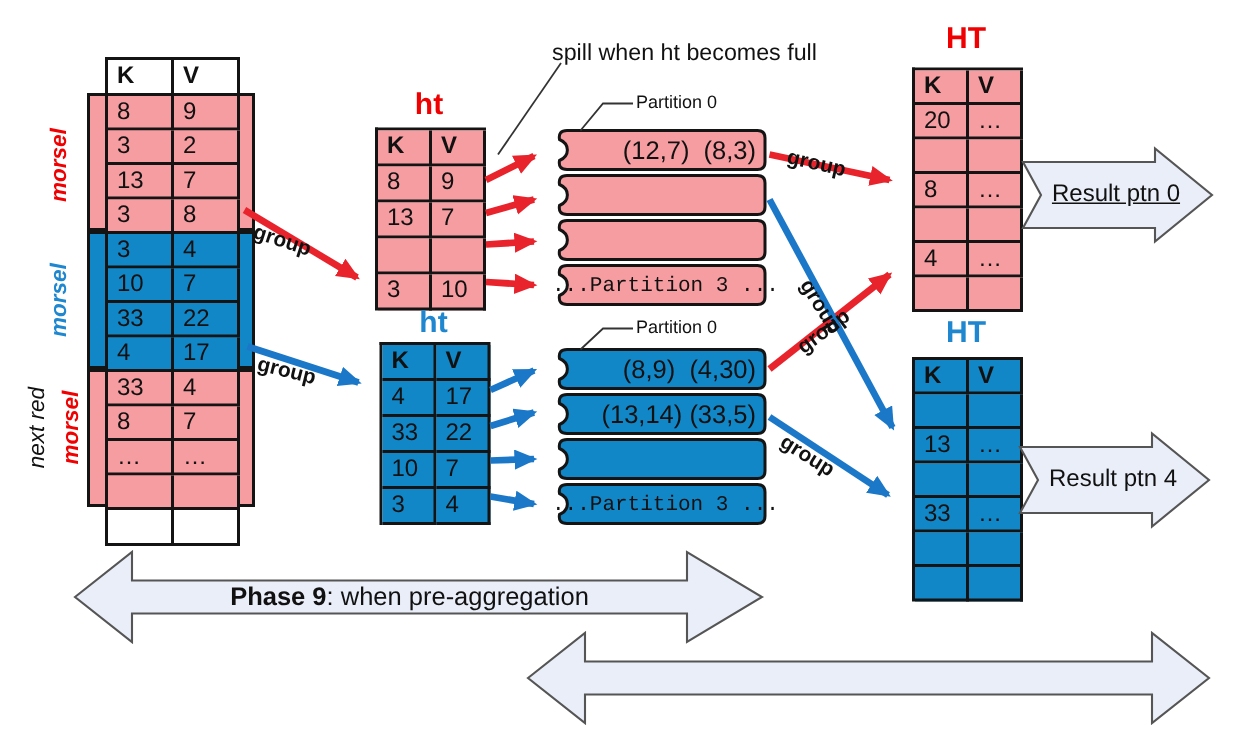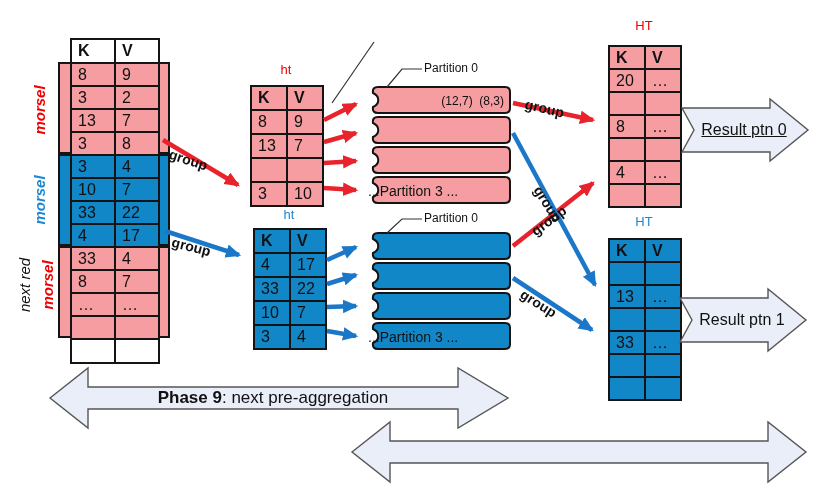--- a/index.html
+++ b/index.html
@@ -14,26 +14,26 @@
   .cols44{grid-template-columns:44px 44px;grid-auto-rows:23px;}
   .rows24{grid-auto-rows:24px;}
   .cols36{grid-template-columns:36px 36px;grid-auto-rows:24px;}
   .rows23{grid-auto-rows:23px;}
   .pinkc{background:#f59da0;}
   .bluec{background:#1287c7;}
   .whitec{background:#ffffff;}
   .band{position:absolute;width:112px;height:92px;border:2px solid #141414;box-sizing:border-box;}
   .vlabel{position:absolute;width:90px;height:18px;line-height:18px;text-align:center;
           transform:rotate(-90deg);font-style:italic;font-weight:bold;font-size:15px;}
-  .title{position:absolute;width:72px;text-align:center;font-weight:normal;font-size:13px;line-height:20px;}
+  .title{position:absolute;width:72px;text-align:center;font-weight:bold;font-size:20px;line-height:20px;}
   .red-t{color:#f00000;}
   .blue-t{color:#1e87cf;}
-  .striptext{position:absolute;font-size:12px;line-height:18px;white-space:pre;}
+  .striptext{position:absolute;font-size:17px;line-height:18px;white-space:pre;}
   .stright{width:134px;left:370px;text-align:right;padding-right:8px;}
-  .strcenter{width:142px;left:368px;text-align:left;font-size:14px;}
+  .strcenter{width:142px;left:368px;text-align:left;font-size:14px;font-family:Liberation Mono, monospace;}
   .note{position:absolute;font-size:15.5px;white-space:nowrap;}
   .ptnlabel{position:absolute;font-size:12px;white-space:nowrap;}
   .grp{position:absolute;font-size:14px;font-weight:bold;white-space:nowrap;transform-origin:0 0;}
   .blocktext{position:absolute;text-align:center;font-size:16px;line-height:22px;white-space:nowrap;}
   .phasetext{position:absolute;text-align:center;font-size:17px;line-height:22px;white-space:nowrap;}
   .phasetext b{font-weight:bold;}
 </style>
 </head>
 <body>
 
@@ -205,32 +205,35 @@
       <line x1="327" y1="284" x2="356" y2="275" marker-end="url(#mb)"></line>
       <line x1="327" y1="307" x2="356" y2="306" marker-end="url(#mb)"></line>
       <line x1="327" y1="331" x2="356" y2="336" marker-end="url(#mb)"></line>
       <line x1="513" y1="133" x2="595" y2="285" marker-end="url(#mb)"></line>
       <line x1="513" y1="278" x2="592" y2="330" marker-end="url(#mb)"></line>
     </g>
   </svg>
 
   <div class="striptext stright" style="top:92px;">(12,7)  (8,3)</div>
   <div class="striptext strcenter" style="top:182px;">...Partition 3 ...</div>
+  <div class="striptext stright" style="top:238px;">(8,9)  (4,30)</div>
+  <div class="striptext stright" style="top:268px;">(13,14) (33,5)</div>
   <div class="striptext strcenter" style="top:328px;">...Partition 3 ...</div>
 
+  <div class="note" style="left:368px;top:27px;">spill when ht becomes full</div>
   <div class="ptnlabel" style="left:424px;top:61px;">Partition 0</div>
   <div class="ptnlabel" style="left:424px;top:211px;">Partition 0</div>
 
   <div class="grp" style="left:172px;top:146px;transform:rotate(18deg);">group</div>
   <div class="grp" style="left:174px;top:234px;transform:rotate(14deg);">group</div>
   <div class="grp" style="left:527px;top:96px;transform:rotate(13deg);">group</div>
   <div class="grp" style="left:528px;top:226px;transform:rotate(-37deg);">group</div>
   <div class="grp" style="left:544px;top:183px;transform:rotate(58deg);">group</div>
   <div class="grp" style="left:526px;top:286px;transform:rotate(32deg);">group</div>
 
   <div class="blocktext" style="left:692px;top:119px;width:104px;text-decoration:underline;">Result ptn 0</div>
-  <div class="blocktext" style="left:690px;top:309px;width:104px;">Result ptn 1</div>
+  <div class="blocktext" style="left:690px;top:309px;width:104px;">Result ptn 4</div>
 
   <div class="phasetext" style="left:88px;top:387px;width:370px;">
-    <b>Phase 9</b><span>: next pre-aggregation</span>
+    <b>Phase 9</b><span>: when pre-aggregation</span>
   </div>
 
 </div>
 
 </body></html>

